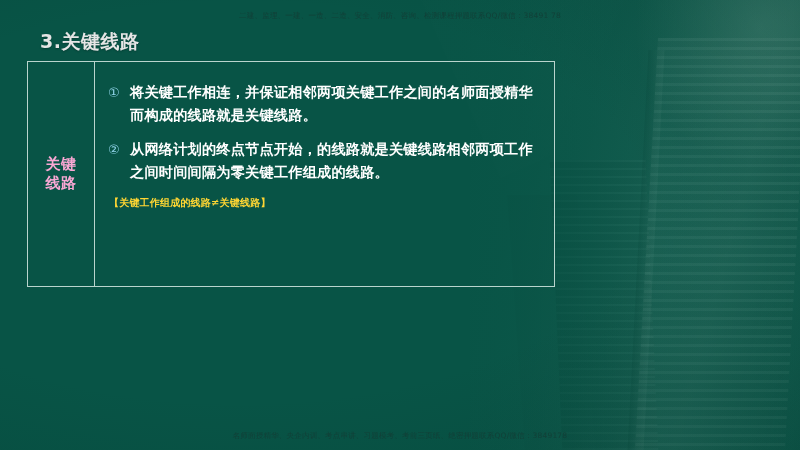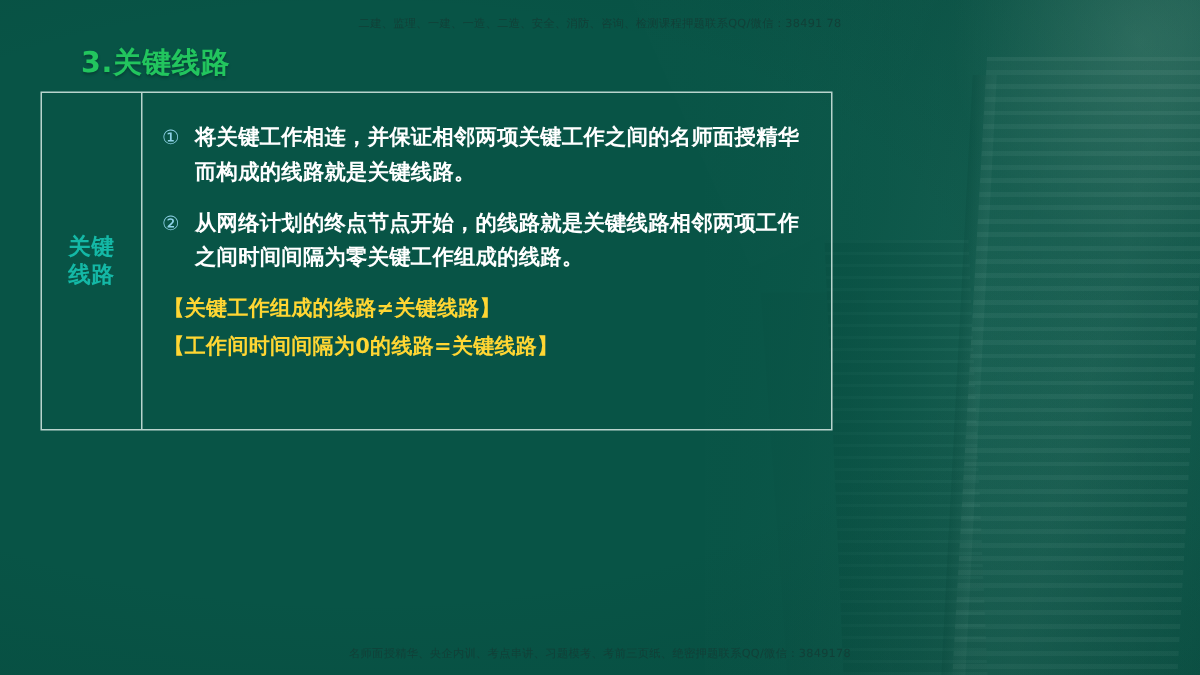--- a/index.html
+++ b/index.html
@@ -118,25 +118,25 @@
     color: rgba(18,62,54,0.92);
     white-space: nowrap;
     font-family: "DejaVu Sans", "Liberation Sans", sans-serif;
   }
   .promo-top    { top: 11px; }
   .promo-bottom { bottom: 9px; }
 
   
   .slide-title {
     position: absolute;
-    left: 54px;
+    left: 40px;
     top: 29px;
     font-size: 19px;
     font-weight: 700;
-    color: #22c55e;
+    color: #e5e5e5;
     letter-spacing: 0.5px;
     text-shadow: 0 1px 2px rgba(0,0,0,0.25);
   }
 
   
   .content-box {
     position: absolute;
     left: 27px;
     top: 61px;
     width: 528px;
@@ -152,21 +152,21 @@
     border-right: 1px solid #b9d4cd;
     display: flex;
     align-items: center;
     justify-content: center;
   }
 
   .box-label-text {
     font-size: 15px;
     font-weight: 700;
     line-height: 1.28;
-    color: #14b8a6;
+    color: #f9a8d4;
     text-align: center;
     letter-spacing: 0.5px;
   }
 
   .box-body {
     flex: 1 1 auto;
     padding: 19px 16px 10px 13px;
     display: flex;
     flex-direction: column;
   }
@@ -190,21 +190,21 @@
     font-size: 14.2px;
     font-weight: 700;
     line-height: 1.62;
     color: #ffffff;
     letter-spacing: 0.2px;
   }
 
   .hl { color: #ffffff; }
 
   .note-line {
-    font-size: 14px;
+    font-size: 10px;
     font-weight: 700;
     line-height: 1.62;
     color: #ffd633;
     letter-spacing: 0.2px;
     margin-left: 1px;
   }
   .note-line + .note-line { margin-top: 2px; }
 </style>
 </head>
 <body>
@@ -245,20 +245,19 @@
       </div>
 
       <div class="rule-item">
         <span class="rule-marker">②</span>
         <span class="rule-text">
           <span>从网络计划的终点节点开始，的线路就是关键线路</span><span class="hl">相邻两项工作之间时间间隔为零</span><span>关键工作组成的线路。</span>
         </span>
       </div>
 
       <div class="note-line">【关键工作组成的线路≠关键线路】</div>
-      <div class="note-line">【工作间时间间隔为0的线路=关键线路】</div>
 
     </div>
   </div>
 
   <div class="promo promo-bottom">名师面授精华、央企内训、考点串讲、习题模考、考前三页纸、绝密押题联系QQ/微信：3849178</div>
 
 </div>
 
 </body></html>

